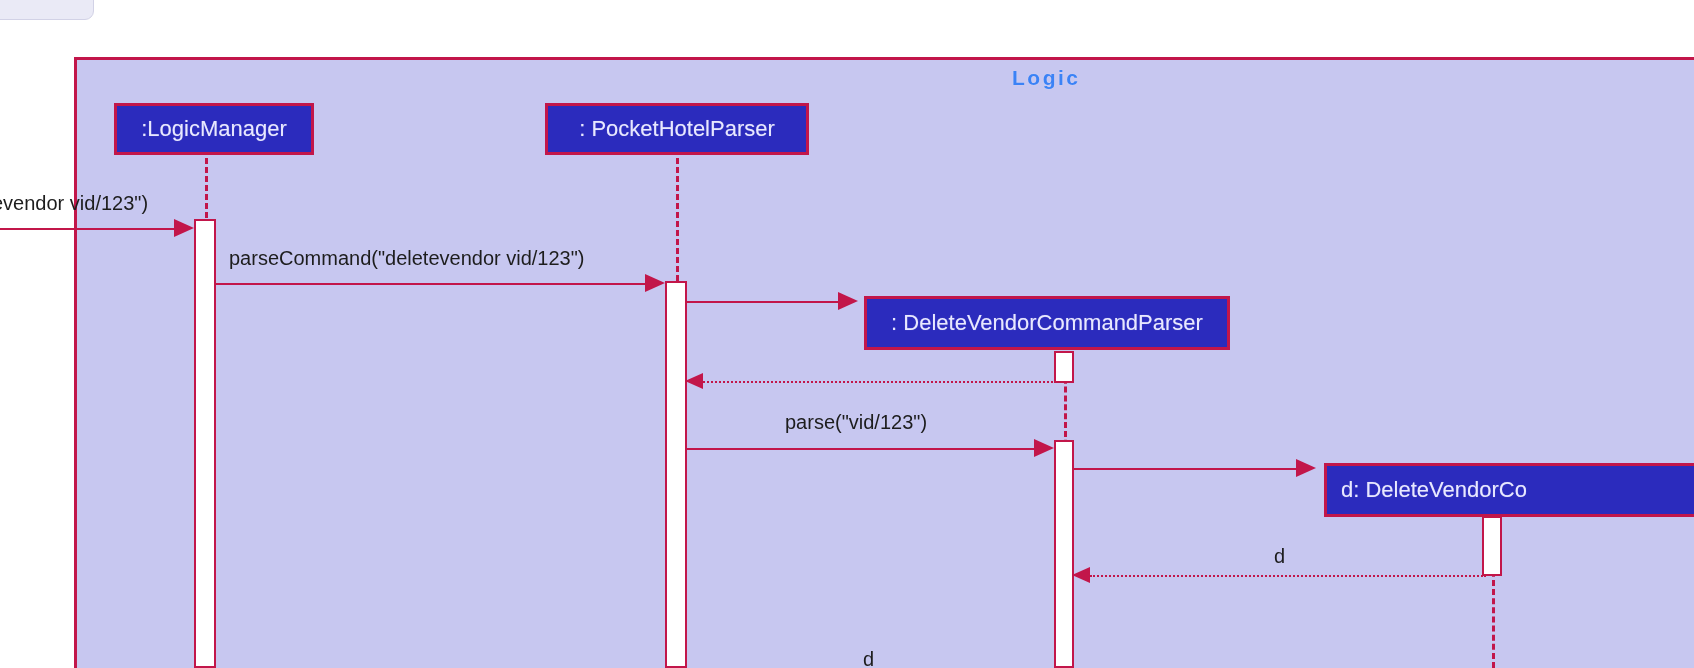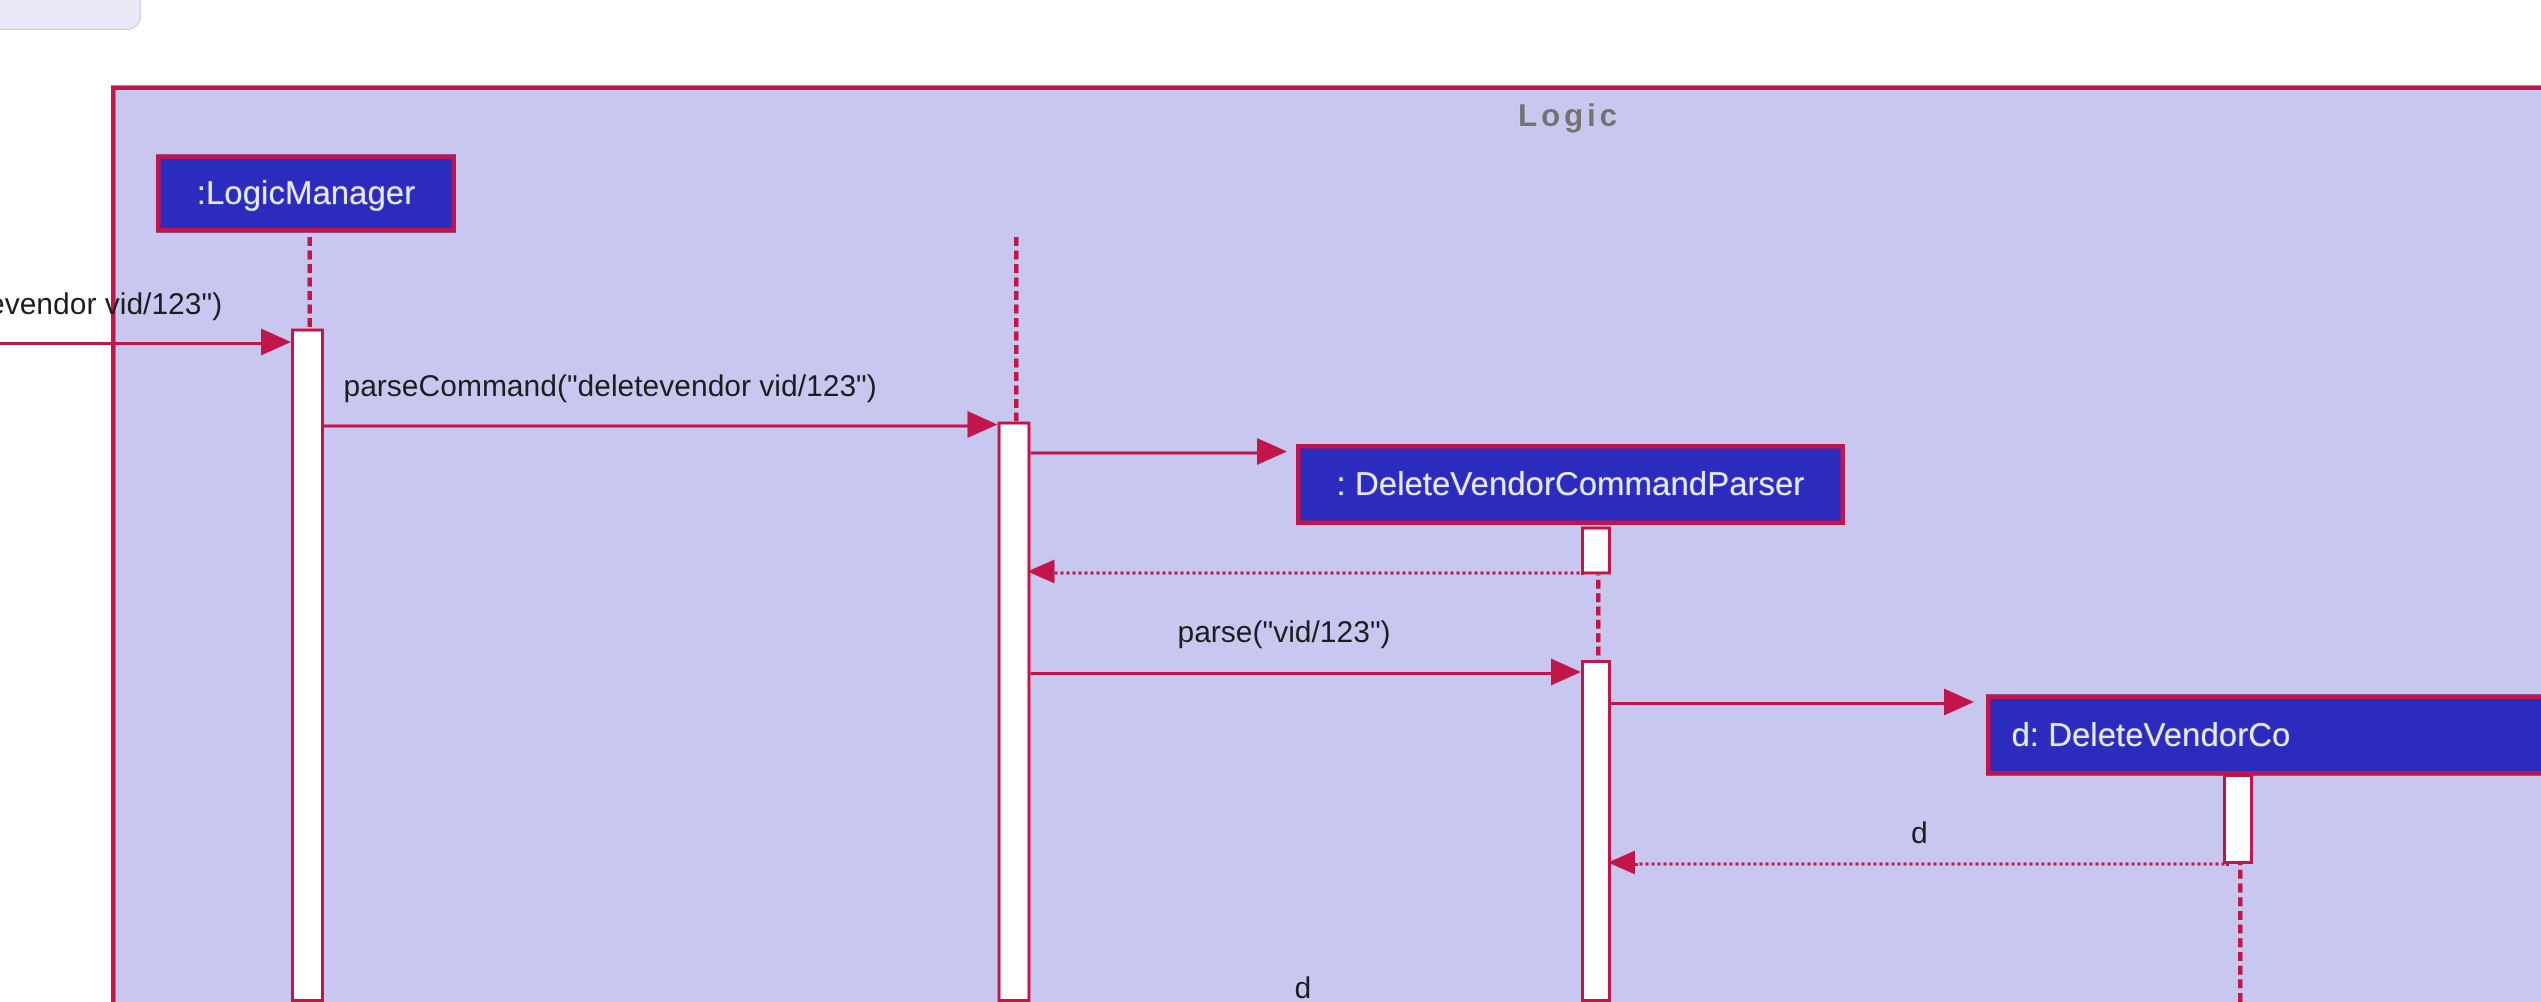--- a/index.html
+++ b/index.html
@@ -6,21 +6,21 @@
   body{font-family:"Liberation Sans","DejaVu Sans",sans-serif;}
   #stage{position:relative;width:1694px;height:668px;overflow:hidden;background:#ffffff;}
 
   
   .tab{position:absolute;left:-38px;top:-22px;width:130px;height:40px;
        background:#eaeaf6;border:1px solid #d2d2e6;border-radius:9px;}
 
   
   .package{position:absolute;box-sizing:border-box;
            background:#c7c7f0;border:3px solid #c2164a;}
-  .package-title{position:absolute;color:#737373;font-weight:bold;
+  .package-title{position:absolute;color:#3b82f6;font-weight:bold;
                  font-size:21px;letter-spacing:2.5px;white-space:nowrap;
                  text-shadow:0 0 1px rgba(255,255,255,.5);}
 
   
   .actor{position:absolute;box-sizing:border-box;background:#2b2bbd;
          border:3px solid #c2164a;color:#e8e8ff;font-size:22px;
          display:flex;align-items:center;justify-content:center;
          white-space:nowrap;padding:0 14px;
          text-shadow:0 0 1px rgba(255,255,255,.35);}
 
@@ -82,24 +82,27 @@
 
   <div class="msg-line" style="left:1074px;top:468px;width:228px;"></div>
   <div class="arrowhead right" style="left:1296px;top:459px;"></div>
 
   <div class="msg-line ret" style="left:1090px;top:575px;width:396px;"></div>
   <div class="arrowhead open-left" style="left:1072px;top:567px;"></div>
   <div class="msg-label" style="left:1274px;top:545px;">d</div>
 
   <div class="msg-label" style="left:863px;top:648px;">d</div>
 
-  <div class="actor" style="left:104px;top:103px;width:200px;height:52px;">
+  <div class="actor" style="left:114px;top:103px;width:200px;height:52px;">
     <span>:LogicManager</span>
   </div>
 
+  <div class="actor" style="left:545px;top:103px;width:264px;height:52px;">
+    <span>: PocketHotelParser</span>
+  </div>
 
   <div class="actor" style="left:864px;top:296px;width:366px;height:54px;">
     <span>: DeleteVendorCommandParser</span>
   </div>
 
   <div class="actor" style="left:1324px;top:463px;width:400px;height:54px;justify-content:flex-start;">
     <span>d: DeleteVendorCo</span>
   </div>
 
 </div>

